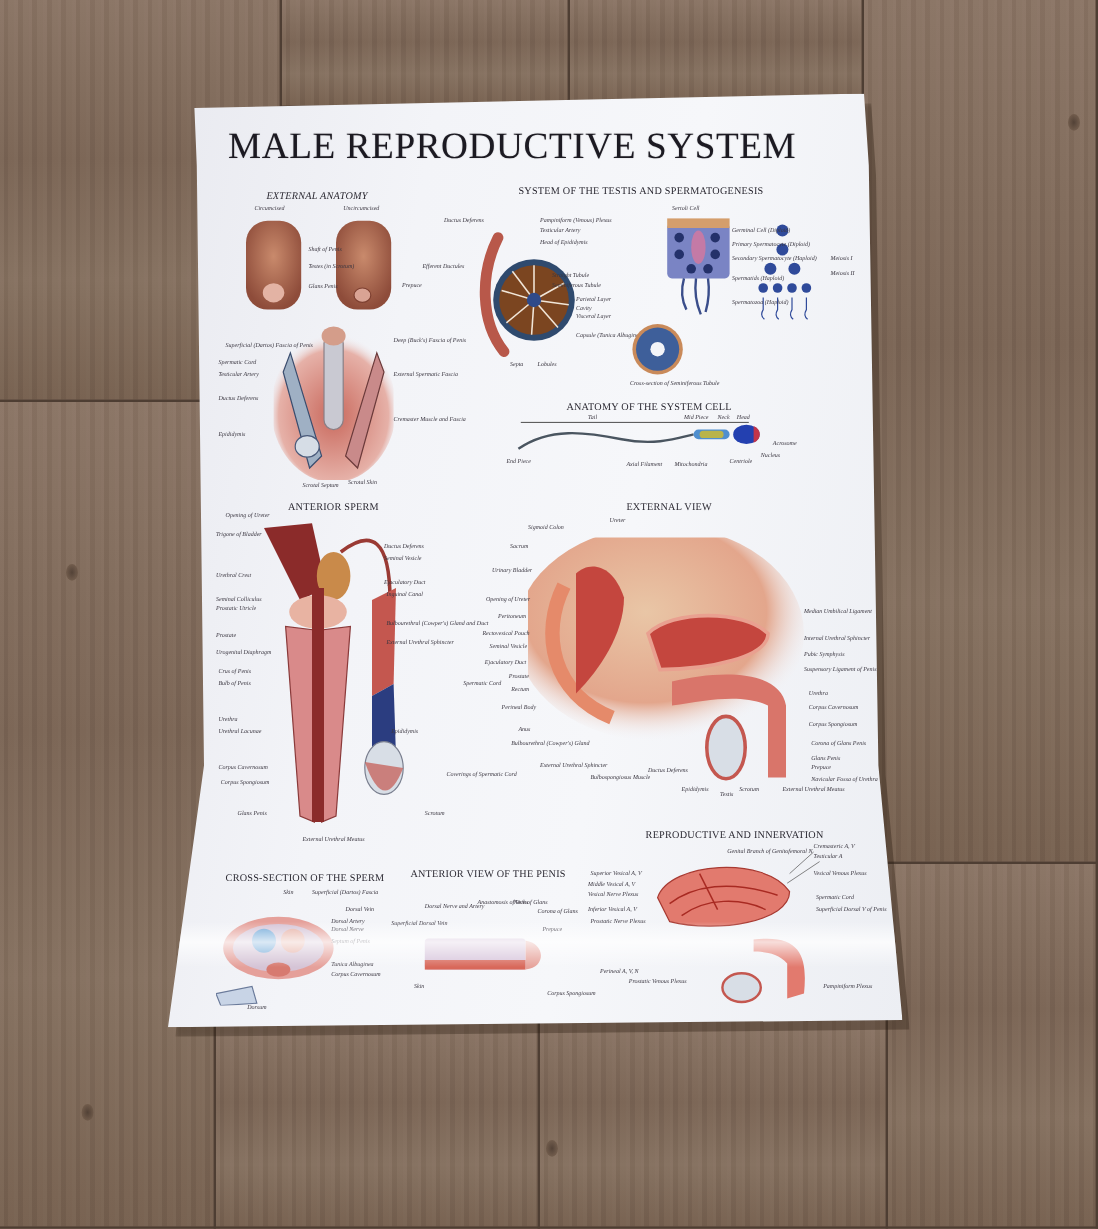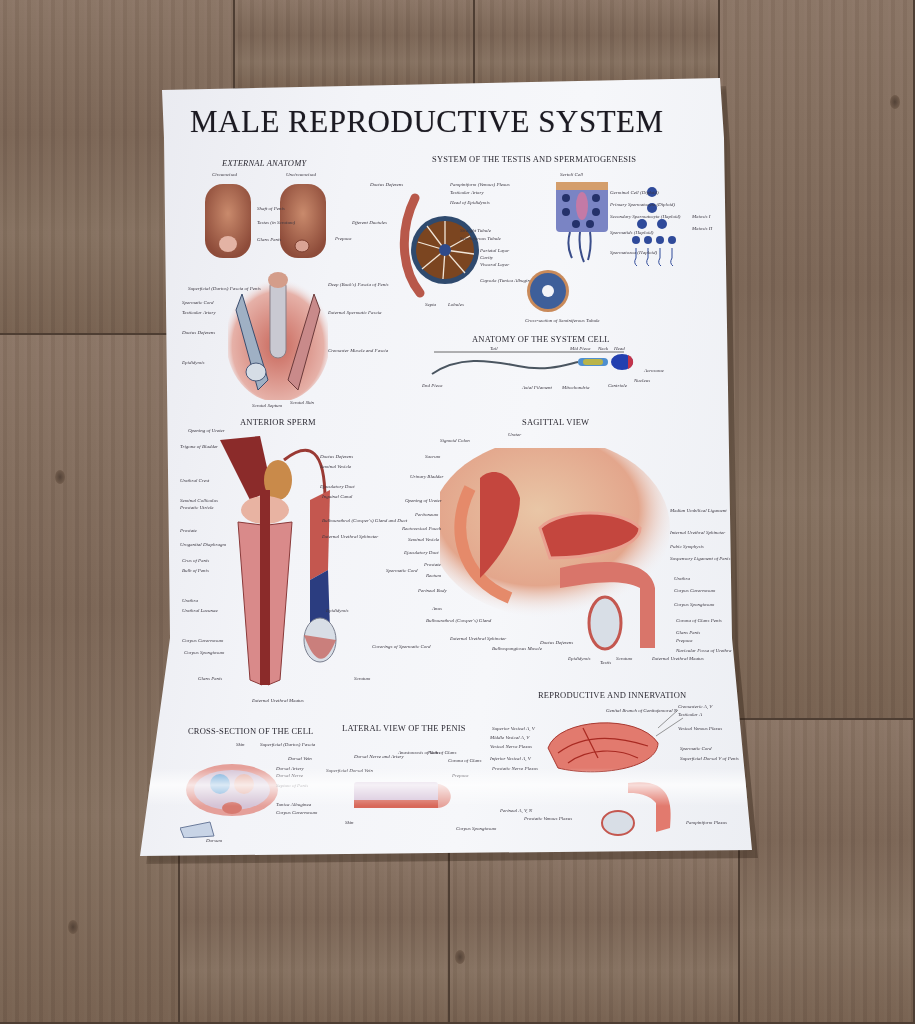--- a/index.html
+++ b/index.html
@@ -253,21 +253,21 @@
   <div class="lbl" style="left:180px;top:406px;">Ejaculatory Duct</div>
   <div class="lbl" style="left:182px;top:416px;">Inguinal Canal</div>
   <div class="lbl" style="left:182px;top:440px;">Bulbourethral (Cowper's) Gland and Duct</div>
   <div class="lbl" style="left:182px;top:456px;">External Urethral Sphincter</div>
   <div class="lbl" style="left:246px;top:490px;">Spermatic Cord</div>
   <div class="lbl" style="left:186px;top:530px;">Epididymis</div>
   <div class="lbl" style="left:232px;top:566px;">Coverings of Spermatic Cord</div>
   <div class="lbl" style="left:214px;top:598px;">Scrotum</div>
   <div class="lbl" style="left:112px;top:620px;">External Urethral Meatus</div>
 
-  <div class="sec" style="left:382px;top:339px;">SAGITTAL VIEW</div>
+  <div class="sec" style="left:382px;top:339px;">EXTERNAL VIEW</div>
   <svg class="fig" style="left:300px;top:370px;" width="240" height="215">
     <defs>
         <radialGradient id="pelv" cx="45%" cy="40%" r="60%">
           <stop offset="0" stop-color="#e9c6a6"></stop>
           <stop offset=".7" stop-color="#e3a68c"></stop>
           <stop offset="1" stop-color="#f3f4f8" stop-opacity="0"></stop>
         </radialGradient>
       </defs>
     <ellipse cx="110" cy="80" rx="120" ry="90" fill="url(#pelv)"></ellipse>
     <path d="M30 40 C 10 80, 20 130, 70 150" stroke="#e58a6a" stroke-width="12" fill="none"></path>
@@ -302,40 +302,40 @@
   <div class="lbl" style="left:534px;top:524px;">Corpus Spongiosum</div>
   <div class="lbl" style="left:536px;top:540px;">Corona of Glans Penis</div>
   <div class="lbl" style="left:536px;top:552px;">Glans Penis</div>
   <div class="lbl" style="left:536px;top:560px;">Prepuce</div>
   <div class="lbl" style="left:536px;top:570px;">Navicular Fossa of Urethra</div>
   <div class="lbl" style="left:428px;top:578px;">Epididymis</div>
   <div class="lbl" style="left:460px;top:582px;">Testis</div>
   <div class="lbl" style="left:476px;top:578px;">Scrotum</div>
   <div class="lbl" style="left:512px;top:578px;">External Urethral Meatus</div>
 
-  <div class="sec" style="left:48px;top:648px;">CROSS-SECTION OF THE CELL</div>
+  <div class="sec" style="left:48px;top:648px;">CROSS-SECTION OF THE SPERM</div>
   <svg class="fig" style="left:40px;top:680px;" width="110" height="80">
     <ellipse cx="52" cy="32" rx="46" ry="26" fill="#e5a09a"></ellipse>
     <ellipse cx="52" cy="32" rx="38" ry="20" fill="#d5c4d6"></ellipse>
     <circle cx="40" cy="26" r="10" fill="#6fa8d8"></circle>
     <circle cx="64" cy="26" r="10" fill="#e6b0a4"></circle>
     <ellipse cx="52" cy="50" rx="10" ry="6" fill="#d77a70"></ellipse>
     <path d="M0 70 L30 64 L34 78 L4 80 Z" fill="#c8d4e6" stroke="#6a7a9a"></path>
   </svg>
   <div class="lbl" style="left:96px;top:664px;">Skin</div>
   <div class="lbl" style="left:120px;top:664px;">Superficial (Dartos) Fascia</div>
   <div class="lbl" style="left:148px;top:678px;">Dorsal Vein</div>
   <div class="lbl" style="left:136px;top:688px;">Dorsal Artery</div>
   <div class="lbl" style="left:136px;top:695px;">Dorsal Nerve</div>
   <div class="lbl" style="left:136px;top:705px;">Septum of Penis</div>
   <div class="lbl" style="left:136px;top:724px;">Tunica Albuginea</div>
   <div class="lbl" style="left:136px;top:732px;">Corpus Cavernosum</div>
   <div class="lbl" style="left:66px;top:760px;">Dorsum</div>
 
-  <div class="sec" style="left:202px;top:645px;">LATERAL VIEW OF THE PENIS</div>
+  <div class="sec" style="left:202px;top:645px;">ANTERIOR VIEW OF THE PENIS</div>
   <svg class="fig" style="left:210px;top:700px;" width="110" height="40">
     <rect x="4" y="4" width="84" height="26" rx="3" fill="#d8c6dc"></rect>
     <rect x="4" y="22" width="84" height="8" fill="#d8685a"></rect>
     <path d="M88 6 C 104 8, 106 28, 88 30 Z" fill="#e6a29a"></path>
   </svg>
   <div class="lbl" style="left:214px;top:676px;">Dorsal Nerve and Artery</div>
   <div class="lbl" style="left:258px;top:672px;">Anastomosis of Veins</div>
   <div class="lbl" style="left:288px;top:672px;">Neck of Glans</div>
   <div class="lbl" style="left:308px;top:680px;">Corona of Glans</div>
   <div class="lbl" style="left:186px;top:690px;">Superficial Dorsal Vein</div>

